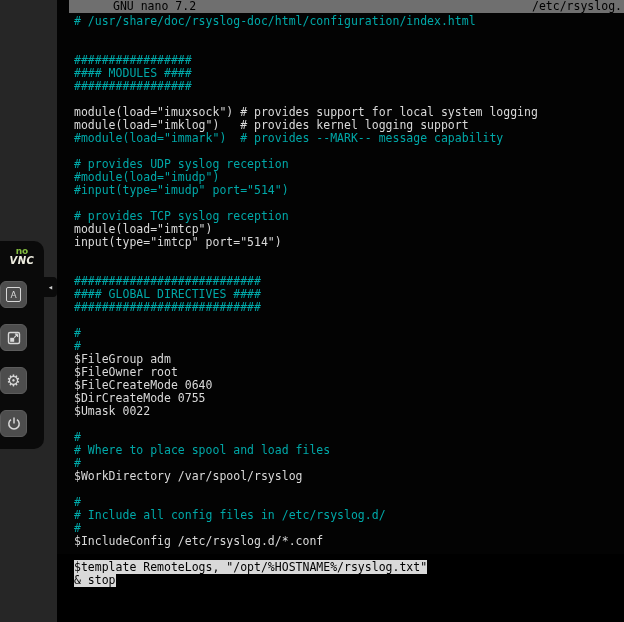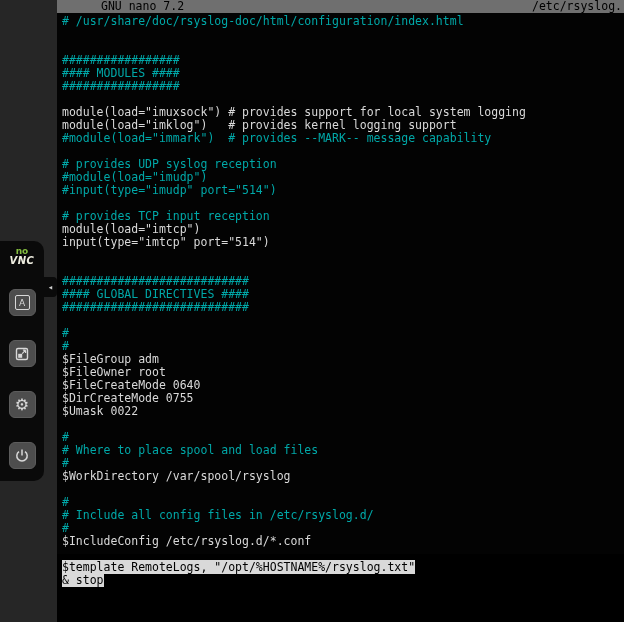--- a/index.html
+++ b/index.html
@@ -8,41 +8,42 @@
     position:relative; overflow:hidden; background:#000;
     font-family:"DejaVu Sans Mono", monospace;
   }
   .left-strip {
     position:absolute; left:0; top:0; width:57px; height:622px;
     background:#262626;
   }
   .terminal {
     position:absolute; left:57px; top:0; width:567px; height:554px;
     background:#030303;
+    padding-left:12px;
   }
   .titlebar {
     height:13px; background:#6f6f6f; color:#000;
     font-size:11.5px; line-height:13px; white-space:pre;
     display:flex; justify-content:space-between;
     padding:0 2px 0 44px;
   }
   .content { padding:2px 0 0 5px; }
   .line {
     height:13px; font-size:11.5px; line-height:13px;
     white-space:pre; color:#d9d9d9;
   }
   .line.comment { color:#00a8a8; }
   .line.selected .sel { background:#d9d9d9; color:#000;text-align:center; }
 
   
   .vnc-panel {
     position:absolute; left:0; top:241px; width:44px;
     background:#0a0a0a; border-radius:0 10px 10px 0;
     padding:6px 0 12px;
-    display:flex; flex-direction:column; align-items:center; gap:24px;
+    display:flex; flex-direction:column; gap:16px;
     z-index:3;
   }
   .vnc-logo {
     display:flex; flex-direction:column; align-items:center;
     line-height:9px; font-weight:bold;
     font-family:"DejaVu Sans", sans-serif; user-select:none;
   }
   .vnc-logo .no  { color:#84be3f; font-size:9px; }
   .vnc-logo .vnc { color:#f0efe2; font-size:10px; letter-spacing:.5px;font-style:italic; }
   .panel-btn {
@@ -83,21 +84,21 @@
       <div class="line comment">#################</div>
       <div class="line blank">&nbsp;</div>
       <div class="line code">module(load="imuxsock") # provides support for local system logging</div>
       <div class="line code">module(load="imklog")   # provides kernel logging support</div>
       <div class="line comment">#module(load="immark")  # provides --MARK-- message capability</div>
       <div class="line blank">&nbsp;</div>
       <div class="line comment"># provides UDP syslog reception</div>
       <div class="line comment">#module(load="imudp")</div>
       <div class="line comment">#input(type="imudp" port="514")</div>
       <div class="line blank">&nbsp;</div>
-      <div class="line comment"># provides TCP input reception</div>
+      <div class="line comment"># provides TCP syslog reception</div>
       <div class="line code">module(load="imtcp")</div>
       <div class="line code">input(type="imtcp" port="514")</div>
       <div class="line blank">&nbsp;</div>
       <div class="line blank">&nbsp;</div>
       <div class="line comment">###########################</div>
       <div class="line comment">#### GLOBAL DIRECTIVES ####</div>
       <div class="line comment">###########################</div>
       <div class="line blank">&nbsp;</div>
       <div class="line comment">#</div>
       <div class="line comment">#</div>

